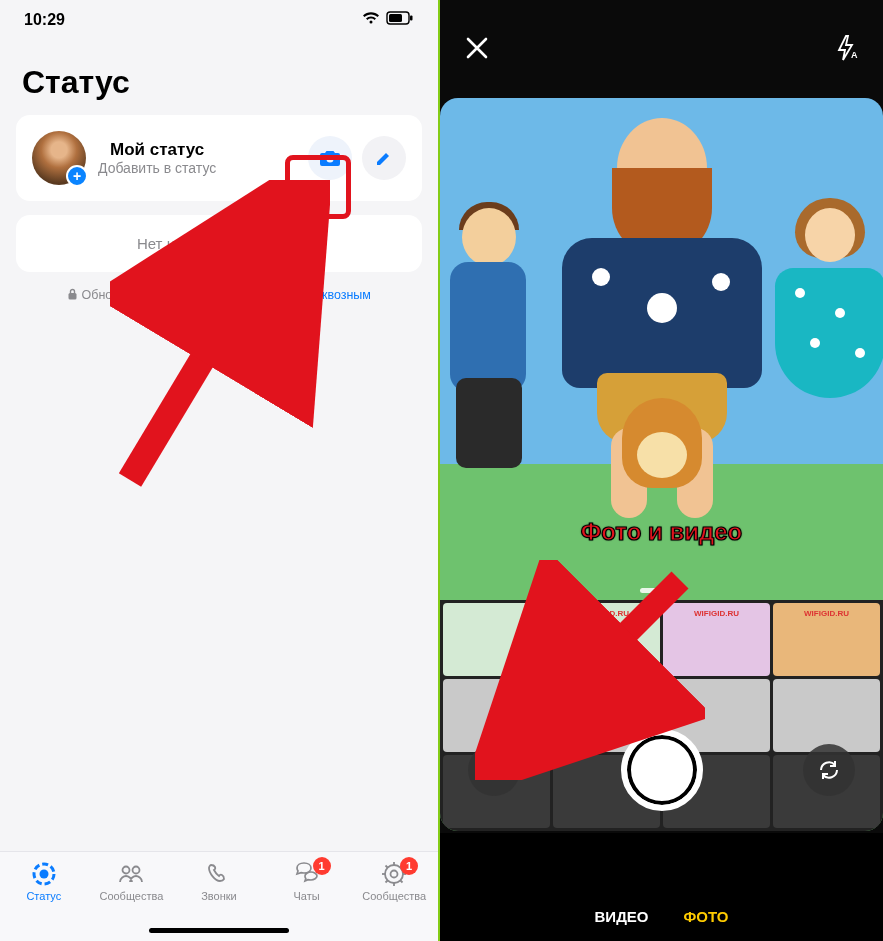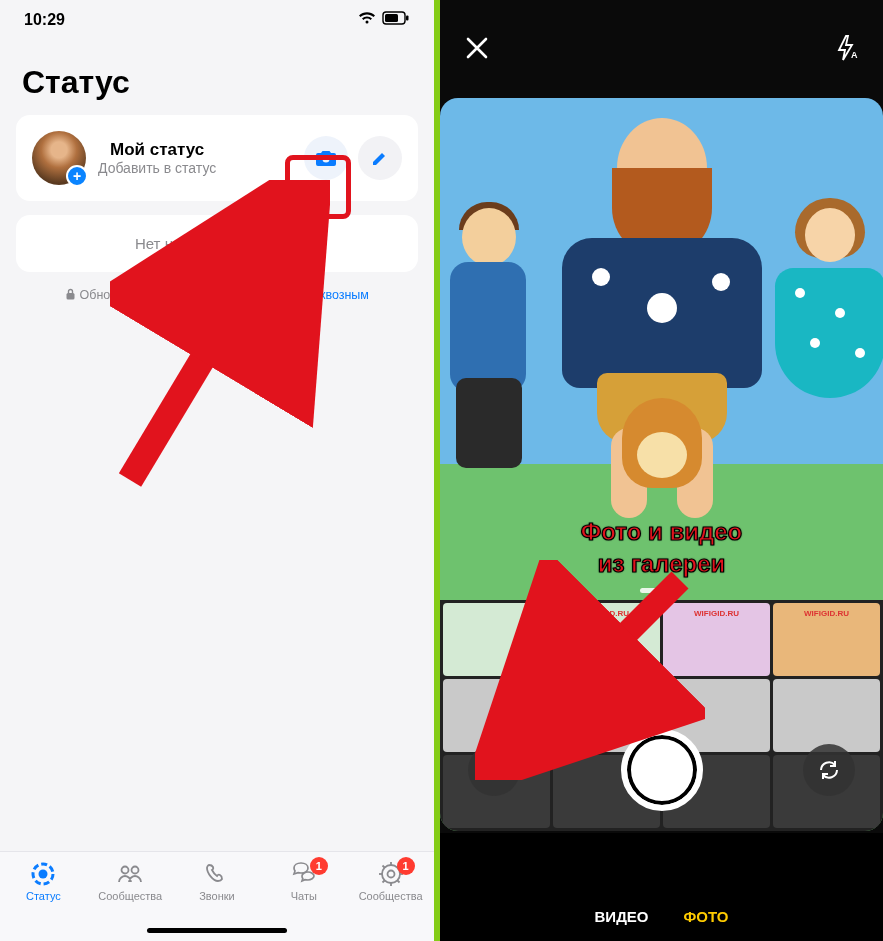--- a/index.html
+++ b/index.html
@@ -10,21 +10,21 @@
     font-family: -apple-system, "Helvetica Neue", Arial, sans-serif;
     position: relative;
     overflow: hidden;
   }
   .container { display: flex; }
   .left-panel {
     width: 440px;
     height: 941px;
     background: #f5f5f7;
     position: relative;
-    border-right: 6px solid #84cc16;
+    border-right: 2px solid #84cc16;
   }
   .right-panel {
     width: 443px;
     height: 941px;
     background: #0a0a0a;
     position: relative;
     overflow: hidden;
   }
 
   
@@ -415,21 +415,20 @@
             <div class="dot" style="left:60px;top:40px"></div>
           <div class="dot" style="left:35px;top:70px"></div>
             <div class="dot" style="left:80px;top:80px"></div>
         </div>
       </div>
       <div class="beaver">
           <div class="beaver2"></div>
         </div>
 
       <div class="overlay-text ot1">Фото и видео</div>
-      <div class="overlay-text ot2">из галереи</div>
       <div class="handle"></div>
 
       <div class="gallery-strip">
         <div class="thumb t-g"></div>
         <div class="thumb t-g">
             <span class="wifigid">WIFIGID.RU</span>
           </div>
         <div class="thumb t-p">
             <span class="wifigid">WIFIGID.RU</span>
           </div>

